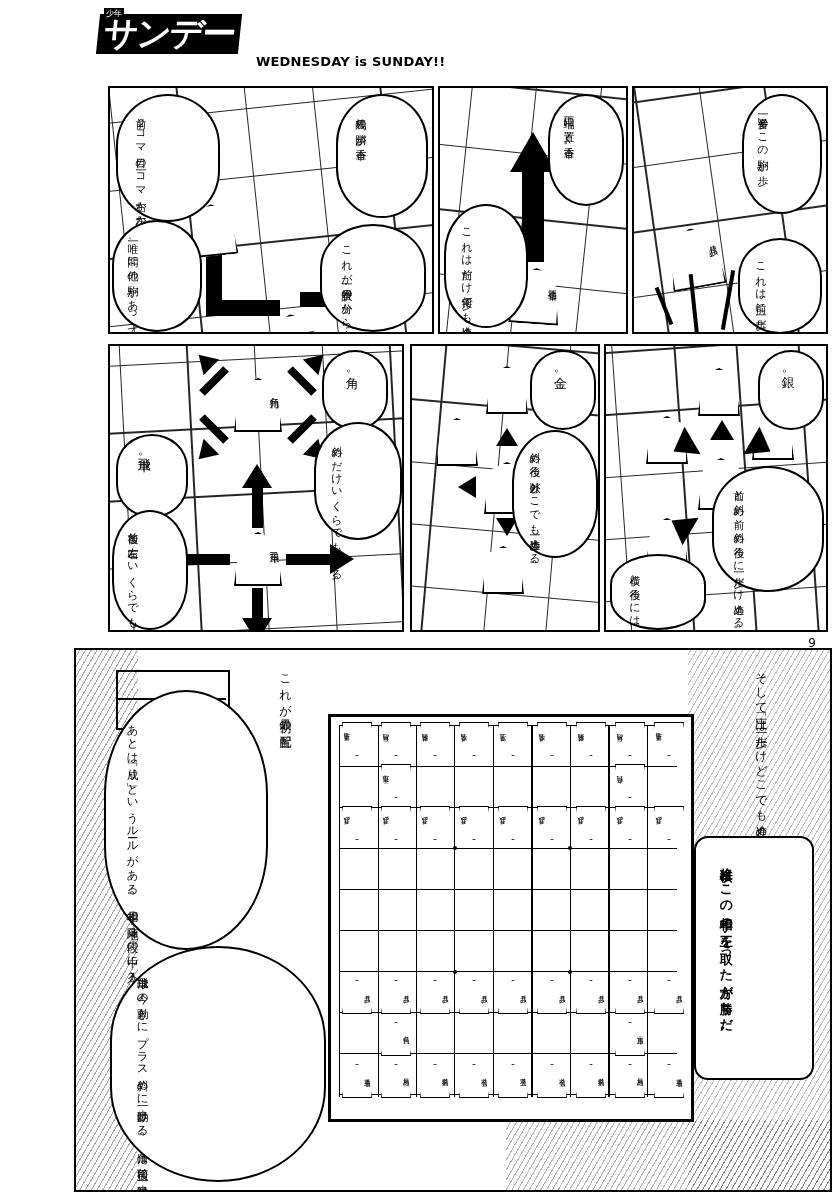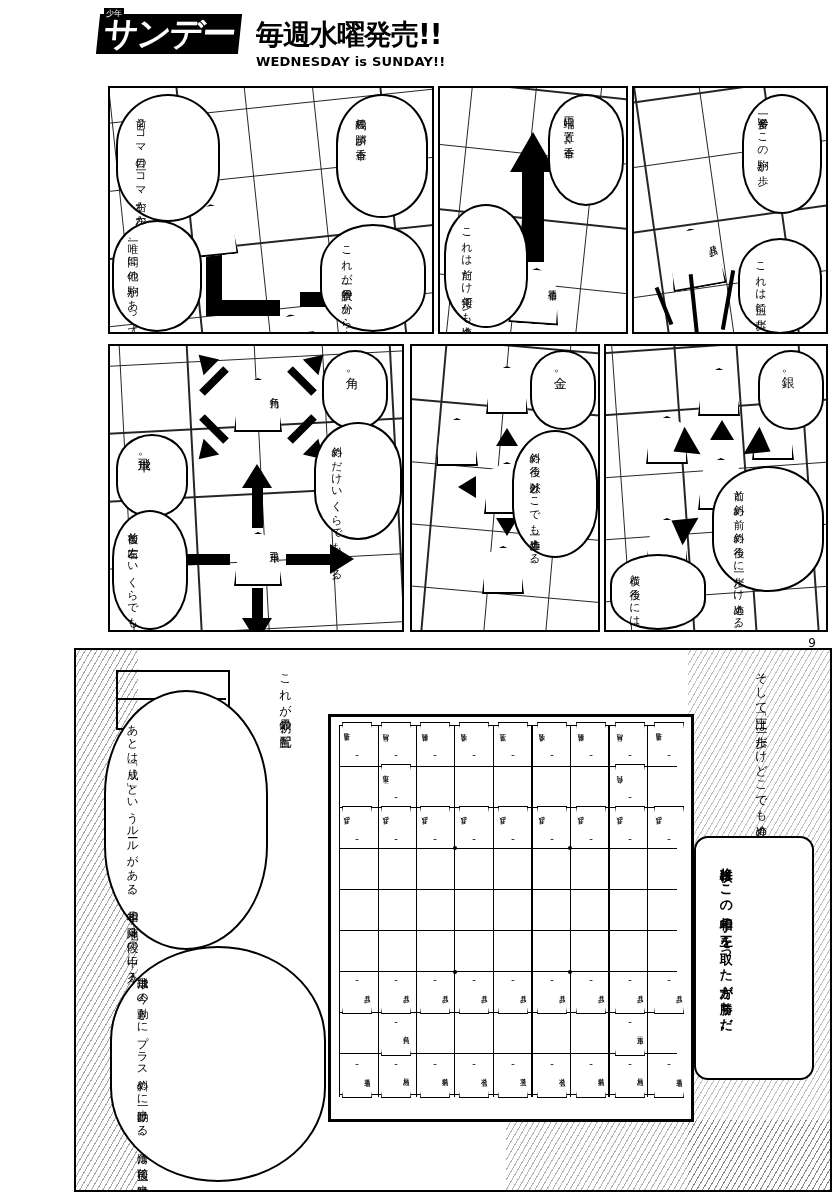--- a/index.html
+++ b/index.html
@@ -210,21 +210,20 @@
   }
 </style>
 </head>
 <body>
 
 <div class="page">
 
   <div class="logo">
     <div class="lbox">サンデー</div>
     <div class="ltiny">少年</div>
-    <div class="lright">毎週水曜発売!!</div>
     <div class="lwed">WEDNESDAY is SUNDAY!!</div>
   </div>
 
   <div class="pagenum">9</div>
 
   <div class="panel" id="p-fu" style="left:632px; top:86px; width:196px; height:248px;">
     <div class="grid small" style="transform:rotate(-8deg) scale(1.4);"></div>
 
     <div class="piece" style="left:34px; top:140px; width:54px; height:60px; transform:rotate(-10deg);">
       <div class="pz">歩兵</div>

